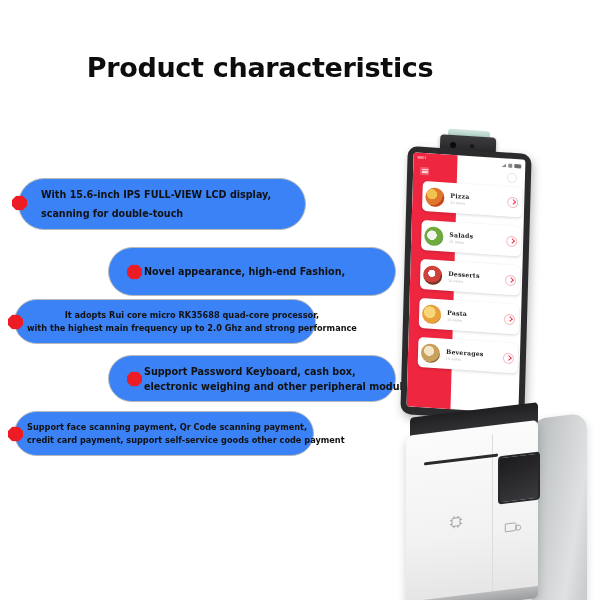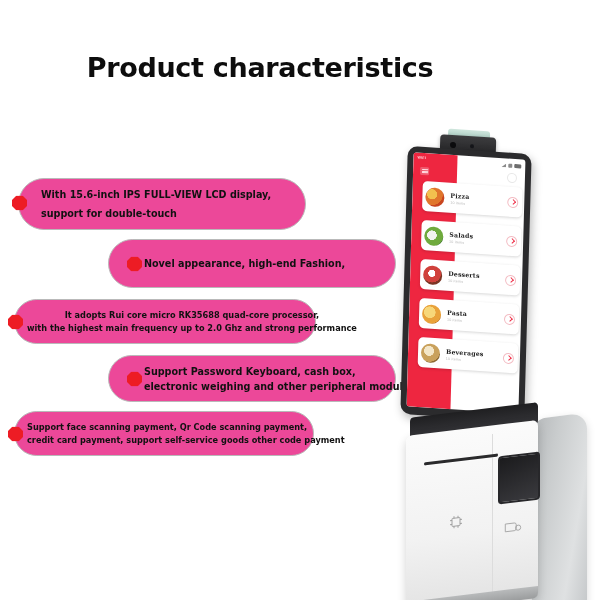--- a/index.html
+++ b/index.html
@@ -23,21 +23,21 @@
     letter-spacing:-0.3px;
     font-family:"DejaVu Sans","Liberation Sans",sans-serif;
   }
 
   
   .bubble{
     position:absolute;
     box-sizing:border-box;
     border:1px solid #b9b9b9;
     border-radius:26px;
-    background:#ec4899;
+    background:#3b82f6;
     display:flex;
     align-items:center;
   }
   .bullet{
     position:absolute;
     width:15px;height:15px;
     background:#ed1c24;
     left:-7px;
     top:50%;
     transform:translateY(-50%);
@@ -48,21 +48,21 @@
     font-weight:bold;
     font-family:"DejaVu Sans","Liberation Sans",sans-serif;
   }
   .btext div{white-space:nowrap;}
 
   
   #b1{left:18px;  top:178px; width:288px; height:52px;}
   #b1 .btext{padding-left:22px;font-size:9.6px;line-height:19px;}
   #b1 .bullet{left:-7px;top:24px;}
 
-  #b2{left:108px; top:239px; width:288px; height:49px;}
+  #b2{left:108px; top:247px; width:288px; height:49px;}
   #b2 .btext{padding-left:35px;font-size:9.6px;line-height:15px;}
   #b2 .bullet{left:18px;top:24px;}
 
   #b3{left:14px;  top:299px; width:302px; height:45px;}
   #b3 .btext{padding-left:12px;font-size:8.2px;line-height:12.5px;text-align:center;}
   #b3 .bullet{left:-7px;top:22px;}
 
   #b4{left:108px; top:355px; width:288px; height:47px;}
   #b4 .btext{padding-left:35px;font-size:9.6px;line-height:15px;}
   #b4 .bullet{left:18px;top:23px;}
@@ -248,21 +248,21 @@
 <body>
 
 <div id="stage">
 
   <div class="page-title">Product characteristics</div>
 
   <div class="bubble" id="b1">
     <span class="bullet"></span>
     <div class="btext">
       <div>With 15.6-inch IPS FULL-VIEW LCD display,</div>
-      <div>support for double-touch</div>
+      <div>scanning for double-touch</div>
     </div>
   </div>
 
   <div class="bubble" id="b2">
     <span class="bullet"></span>
     <div class="btext">
       <div>Novel appearance, high-end Fashion,</div>
     </div>
   </div>
 

